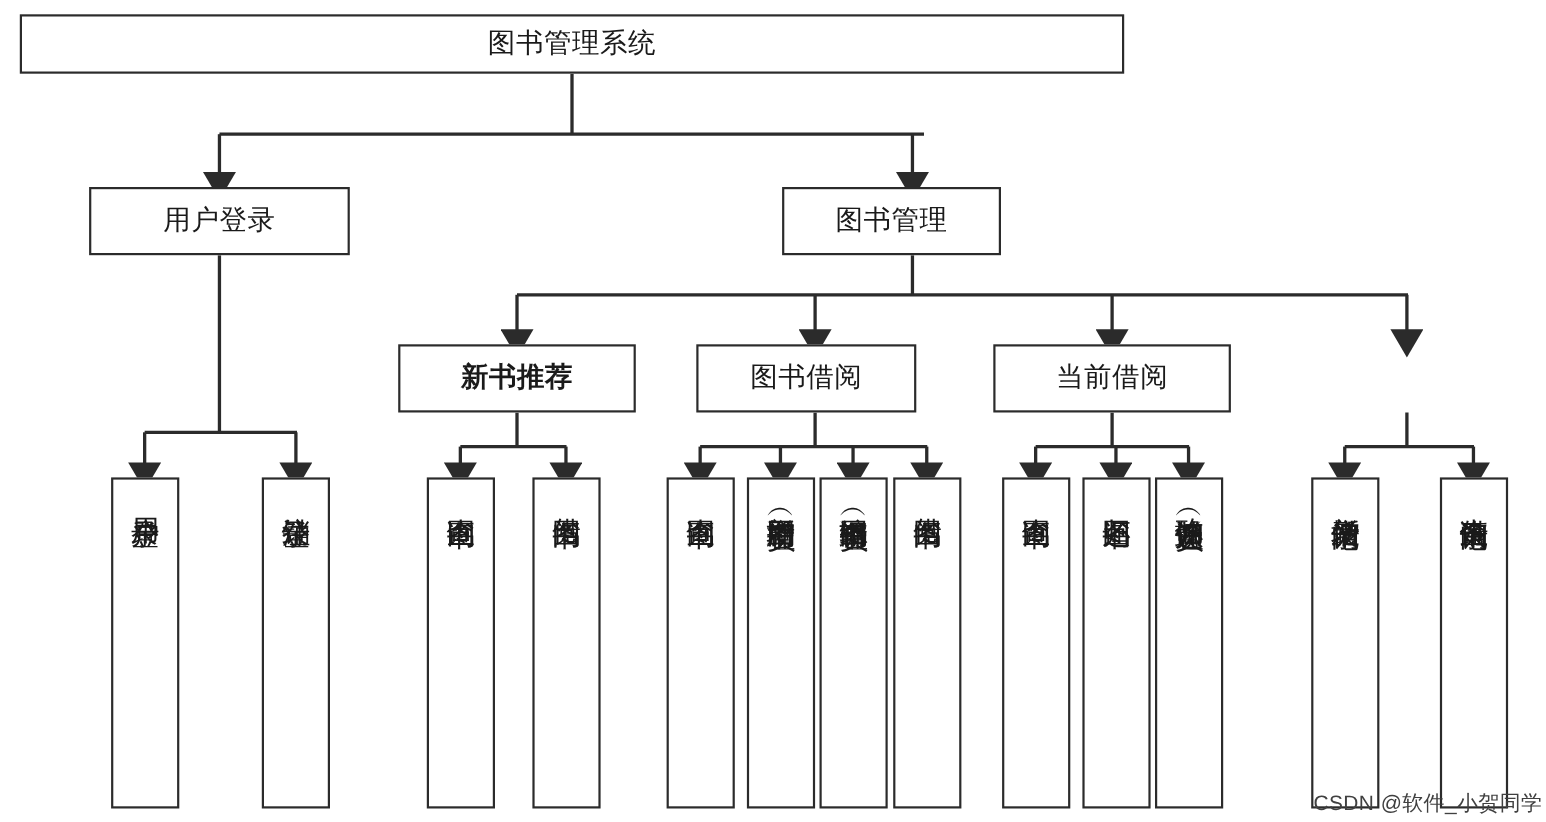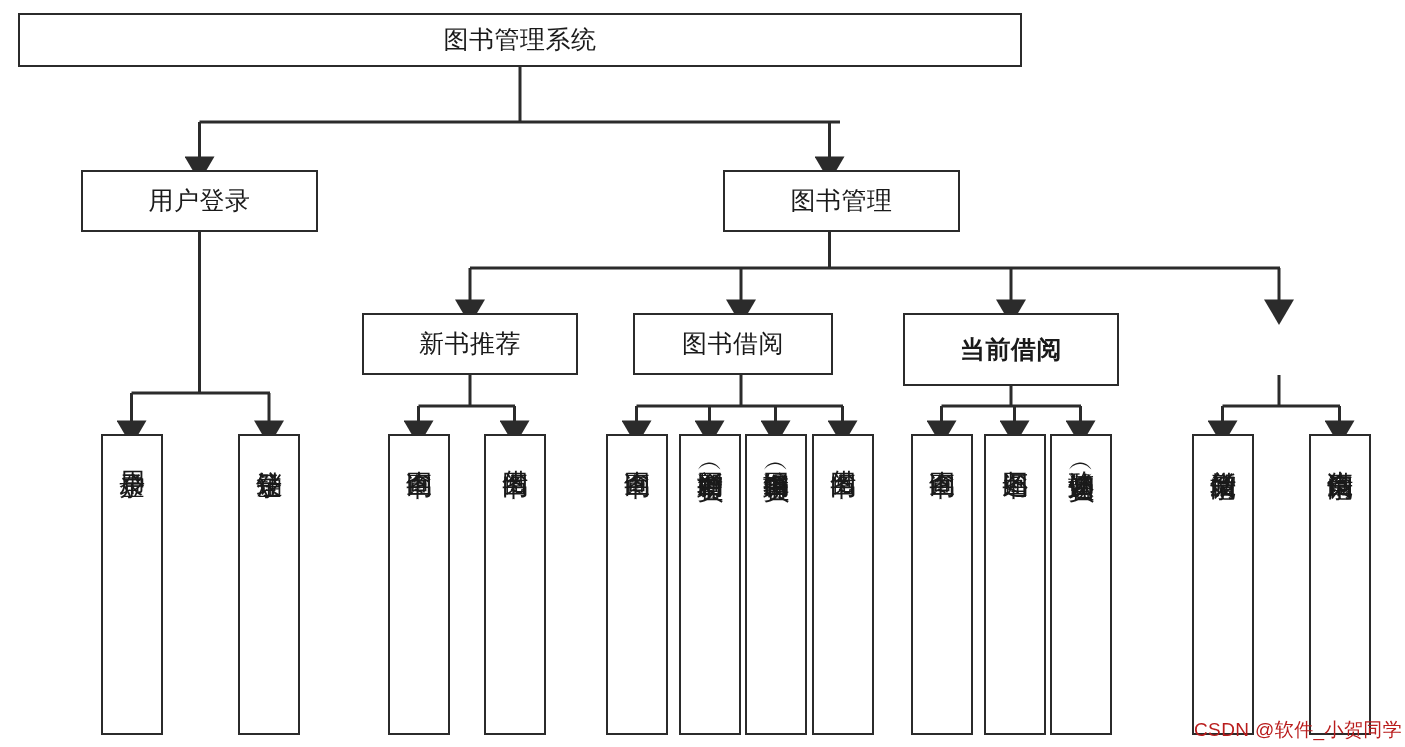--- a/index.html
+++ b/index.html
@@ -51,21 +51,21 @@
     text-orientation: upright;
     font-size: 26px;
     line-height: 1.28;
     letter-spacing: 1px;
     white-space: nowrap;
     color: #1a1a1a;
   }
   .watermark {
     position: absolute;
     font-size: 19px;
-    color: #b91c1c;
+    color: #404040;
     white-space: nowrap;
     letter-spacing: 0.4px;
   }
 </style>
 </head>
 <body>
 
 <div id="canvas">
 
   <svg id="edges" viewBox="0 0 1405 747" xmlns="http://www.w3.org/2000/svg">
@@ -118,31 +118,31 @@
     </g>
   </svg>
 
   <div class="node node-h" style="left: 18px; top: 13px; width: 1004px; height: 54px;">
     <span>图书管理系统</span>
   </div>
 
   <div class="node node-h" style="left: 81px; top: 170px; width: 237px; height: 62px;">
     <span>用户登录</span>
   </div>
-  <div class="node node-h" style="left: 711px; top: 170px; width: 237px; height: 62px; margin-left: 12px;">
+  <div class="node node-h" style="left: 711px; top: 170px; width: 199px; height: 62px;">
     <span>图书管理</span>
   </div>
 
-  <div class="node node-h" style="left: 362px; top: 313px; width: 216px; height: 62px;">
+  <div class="node node-h" style="left: 362px; top: 313px; width: 216px; height: 62px; font-weight: bold;">
     <span>新书推荐</span>
   </div>
   <div class="node node-h" style="left: 633px; top: 313px; width: 200px; height: 62px;">
     <span>图书借阅</span>
   </div>
-  <div class="node node-h" style="left: 903px; top: 313px; width: 216px; height: 73px; font-weight: bold;">
+  <div class="node node-h" style="left: 903px; top: 313px; width: 216px; height: 62px;">
     <span>当前借阅</span>
   </div>
 
   <div class="node node-v" style="left: 101px; top: 434px; width: 62px; height: 301px;">
     <span class="vtext">用户登录</span>
   </div>
   <div class="node node-v" style="left: 238px; top: 434px; width: 62px; height: 301px;">
     <span class="vtext">注销登录</span>
   </div>
   <div class="node node-v" style="left: 388px; top: 434px; width: 62px; height: 301px;">

